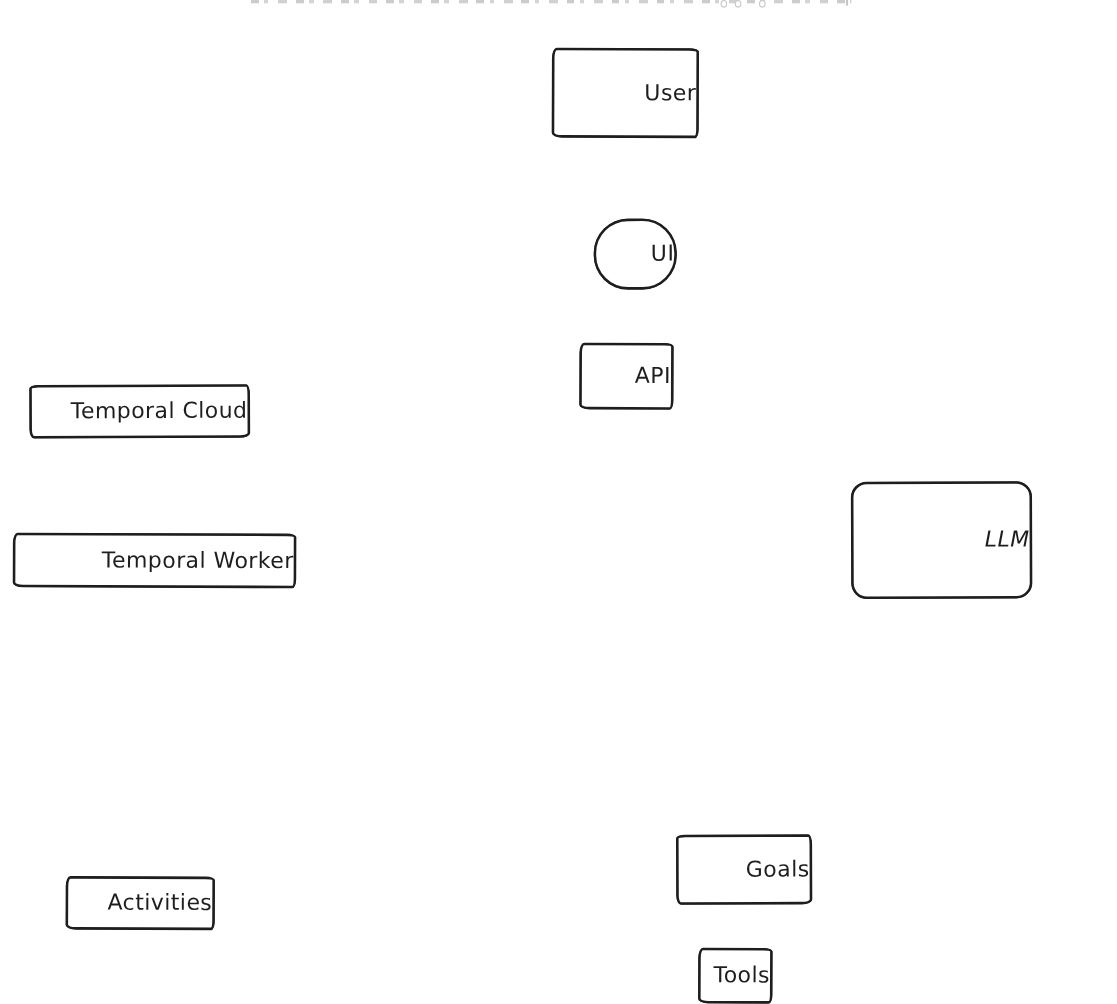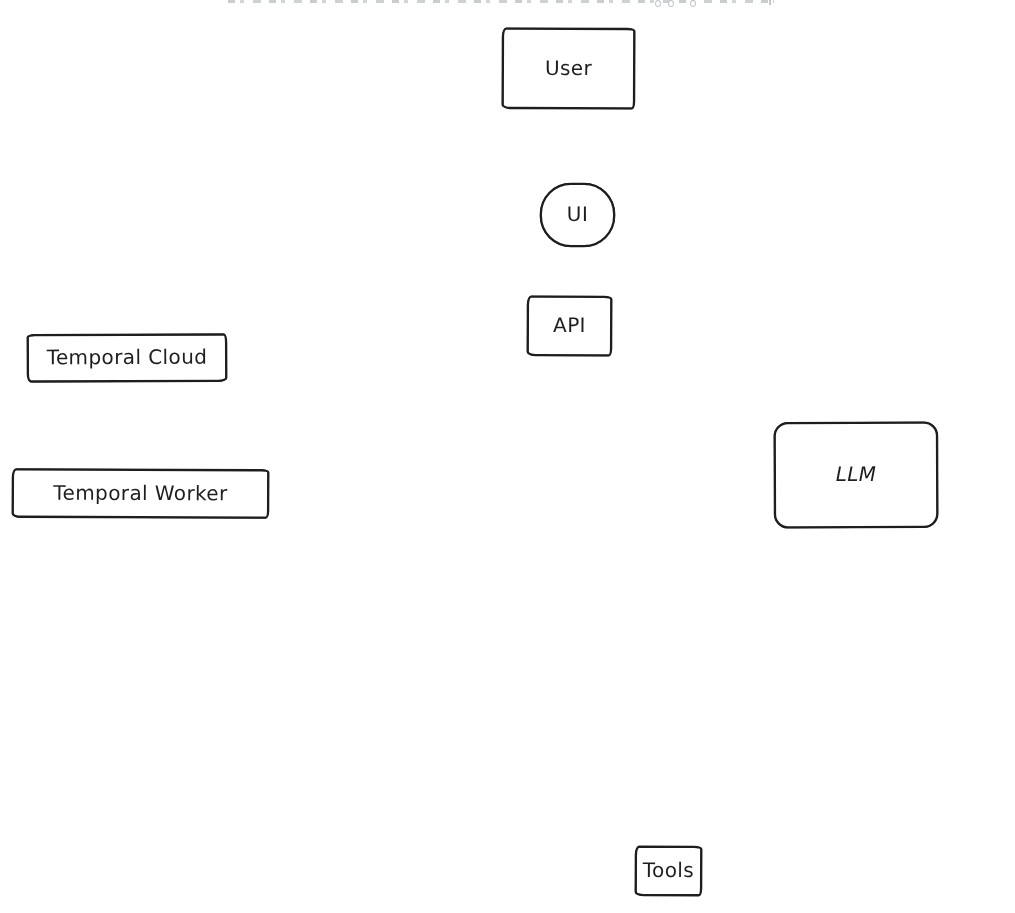--- a/index.html
+++ b/index.html
@@ -69,24 +69,25 @@
   }
 
   
   .node {
     position: absolute;
     box-sizing: border-box;
     background: #ffffff;
     border: 2.6px solid #1e1e1e;
     display: flex;
     align-items: center;
-    justify-content: center;
+    justify-content: flex-end;
     color: #1e1e1e;
     border-radius: 4px 8px 3px 9px / 9px 3px 8px 4px;
     box-shadow: 0 0 0 0.35px #1e1e1e;
+    margin-top: 16px;
   }
   .node:nth-of-type(odd)  { border-radius: 8px 3px 9px 4px / 3px 9px 4px 8px; transform: rotate(-0.2deg); }
   .node:nth-of-type(even) { transform: rotate(0.2deg); }
   .node .label {
     font-size: 20px;
     letter-spacing: 0.4px;
     white-space: nowrap;
     line-height: 1;
     padding-bottom: 2px;
   }
@@ -118,16 +119,22 @@
     </div>
     <div class="node" style="left: 27px; top: 334px; width: 200px; height: 48px;">
       <span class="label">Temporal Cloud</span>
     </div>
     <div class="node" style="left: 12px; top: 469px; width: 257px; height: 49px;">
       <span class="label">Temporal Worker</span>
     </div>
     <div class="node italic" style="left: 774px; top: 422px; width: 164px; height: 106px; border-radius: 14px;">
       <span class="label">LLM</span>
     </div>
+    <div class="node" style="left: 60px; top: 781px; width: 135px; height: 48px;">
+      <span class="label">Activities</span>
+    </div>
+    <div class="node" style="left: 615px; top: 743px; width: 123px; height: 63px;">
+      <span class="label">Goals</span>
+    </div>
     <div class="node" style="left: 635px; top: 846px; width: 67px; height: 50px;">
       <span class="label">Tools</span>
     </div>
   </div>
 
 </body></html>

